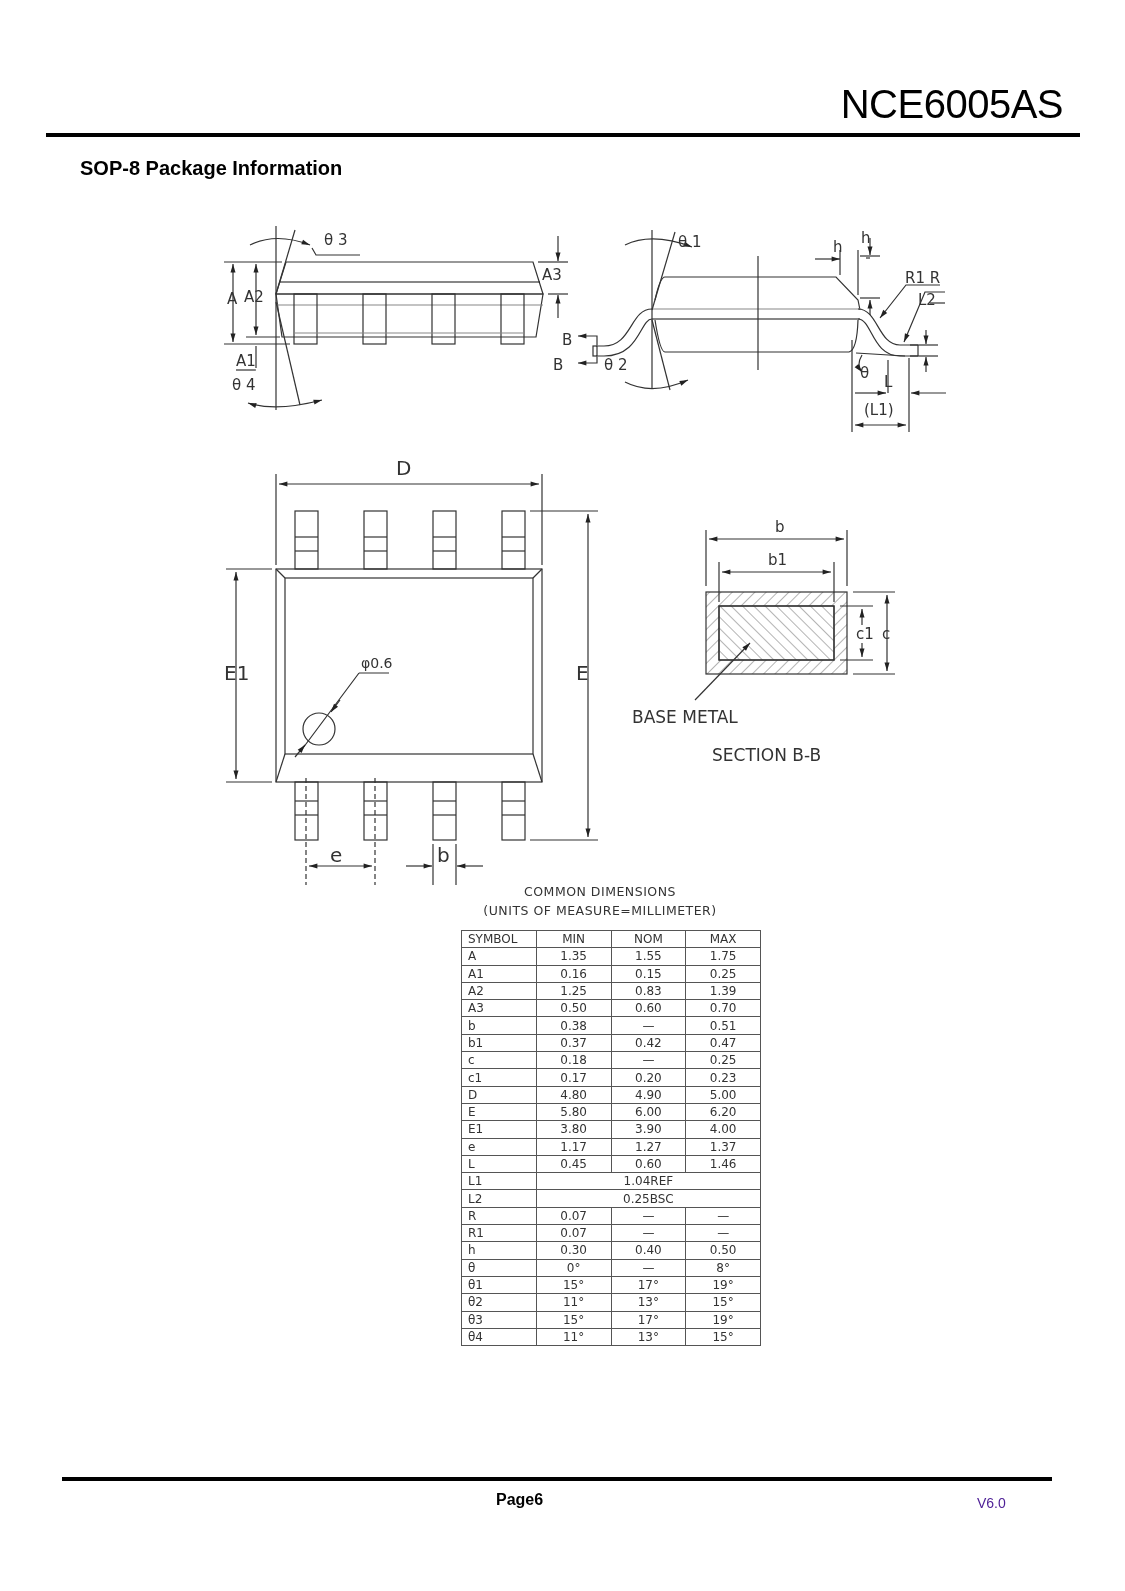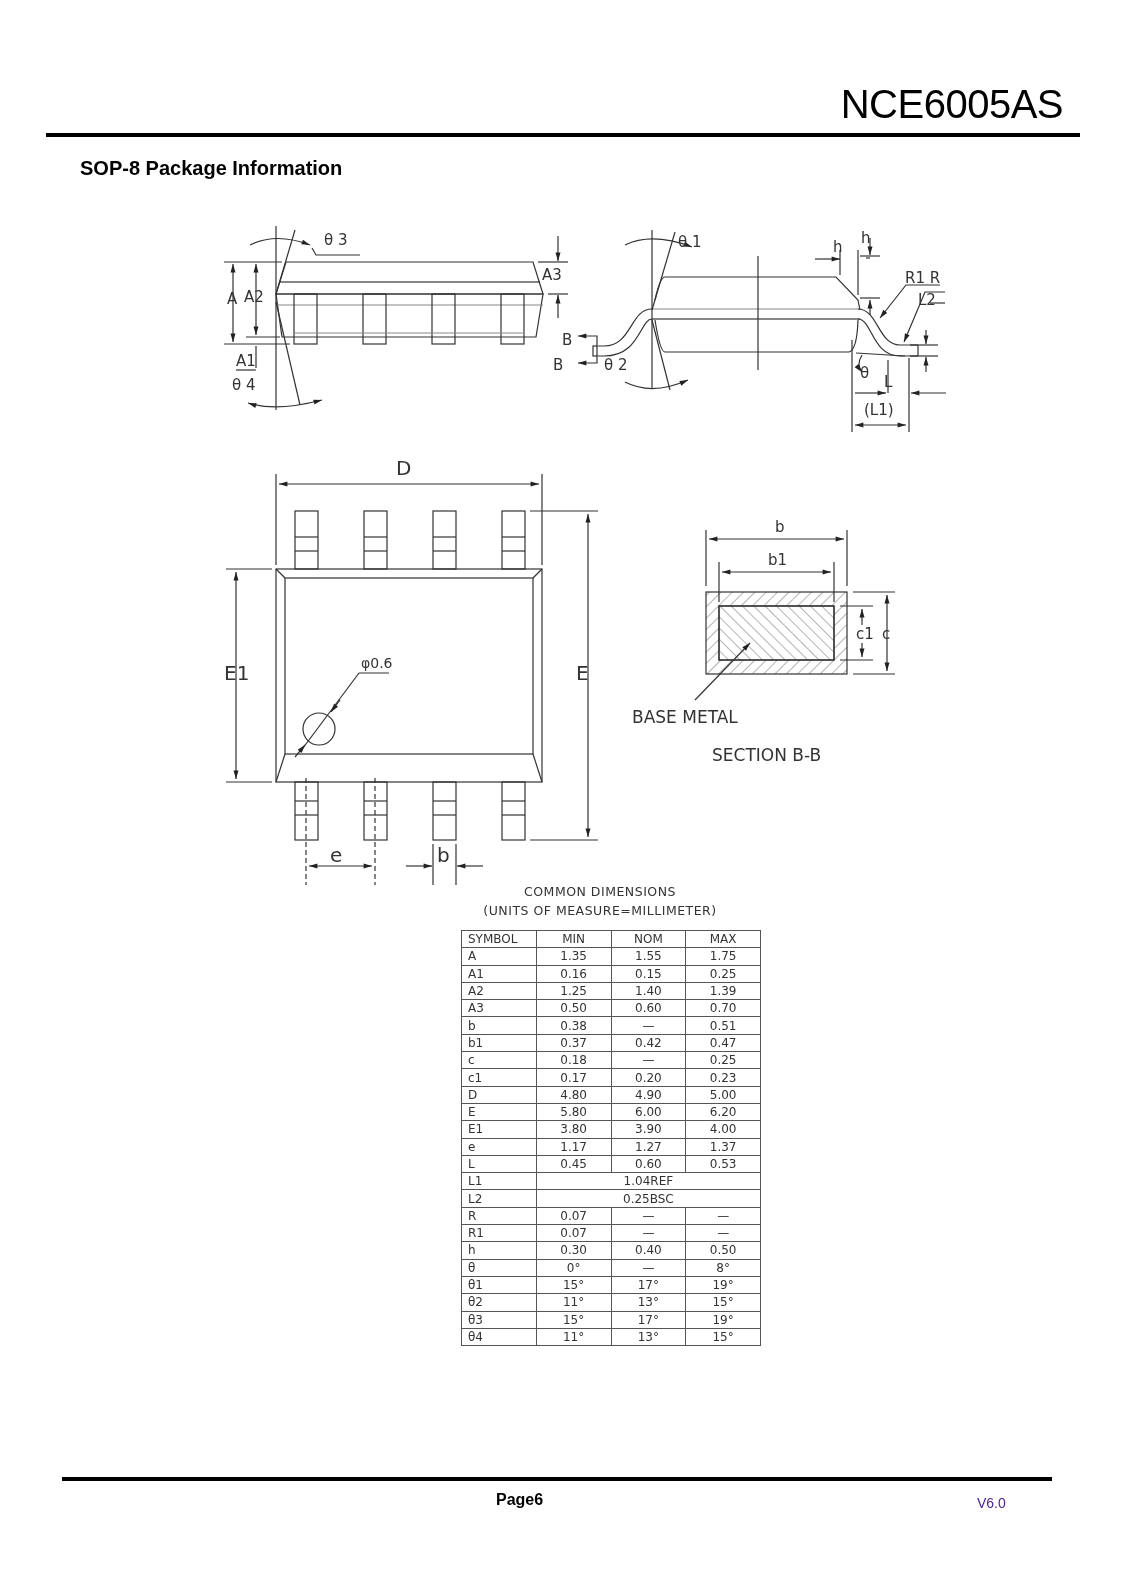--- a/index.html
+++ b/index.html
@@ -277,21 +277,21 @@
       </tr>
       <tr>
         <td>A1</td>
         <td class="num">0.16</td>
         <td class="num">0.15</td>
         <td class="num">0.25</td>
       </tr>
       <tr>
         <td>A2</td>
         <td class="num">1.25</td>
-        <td class="num">1.40</td>
+        <td class="num">0.83</td>
         <td class="num">1.39</td>
       </tr>
       <tr>
         <td>A3</td>
         <td class="num">0.50</td>
         <td class="num">0.60</td>
         <td class="num">0.70</td>
       </tr>
       <tr>
         <td>b</td>
@@ -338,21 +338,21 @@
       <tr>
         <td>e</td>
         <td class="num">1.17</td>
         <td class="num">1.27</td>
         <td class="num">1.37</td>
       </tr>
       <tr>
         <td>L</td>
         <td class="num">0.45</td>
         <td class="num">0.60</td>
-        <td class="num">0.53</td>
+        <td class="num">1.46</td>
       </tr>
       <tr>
         <td>L1</td>
         <td class="num" colspan="3">1.04REF</td>
       </tr>
       <tr>
         <td>L2</td>
         <td class="num" colspan="3">0.25BSC</td>
       </tr>
       <tr>

